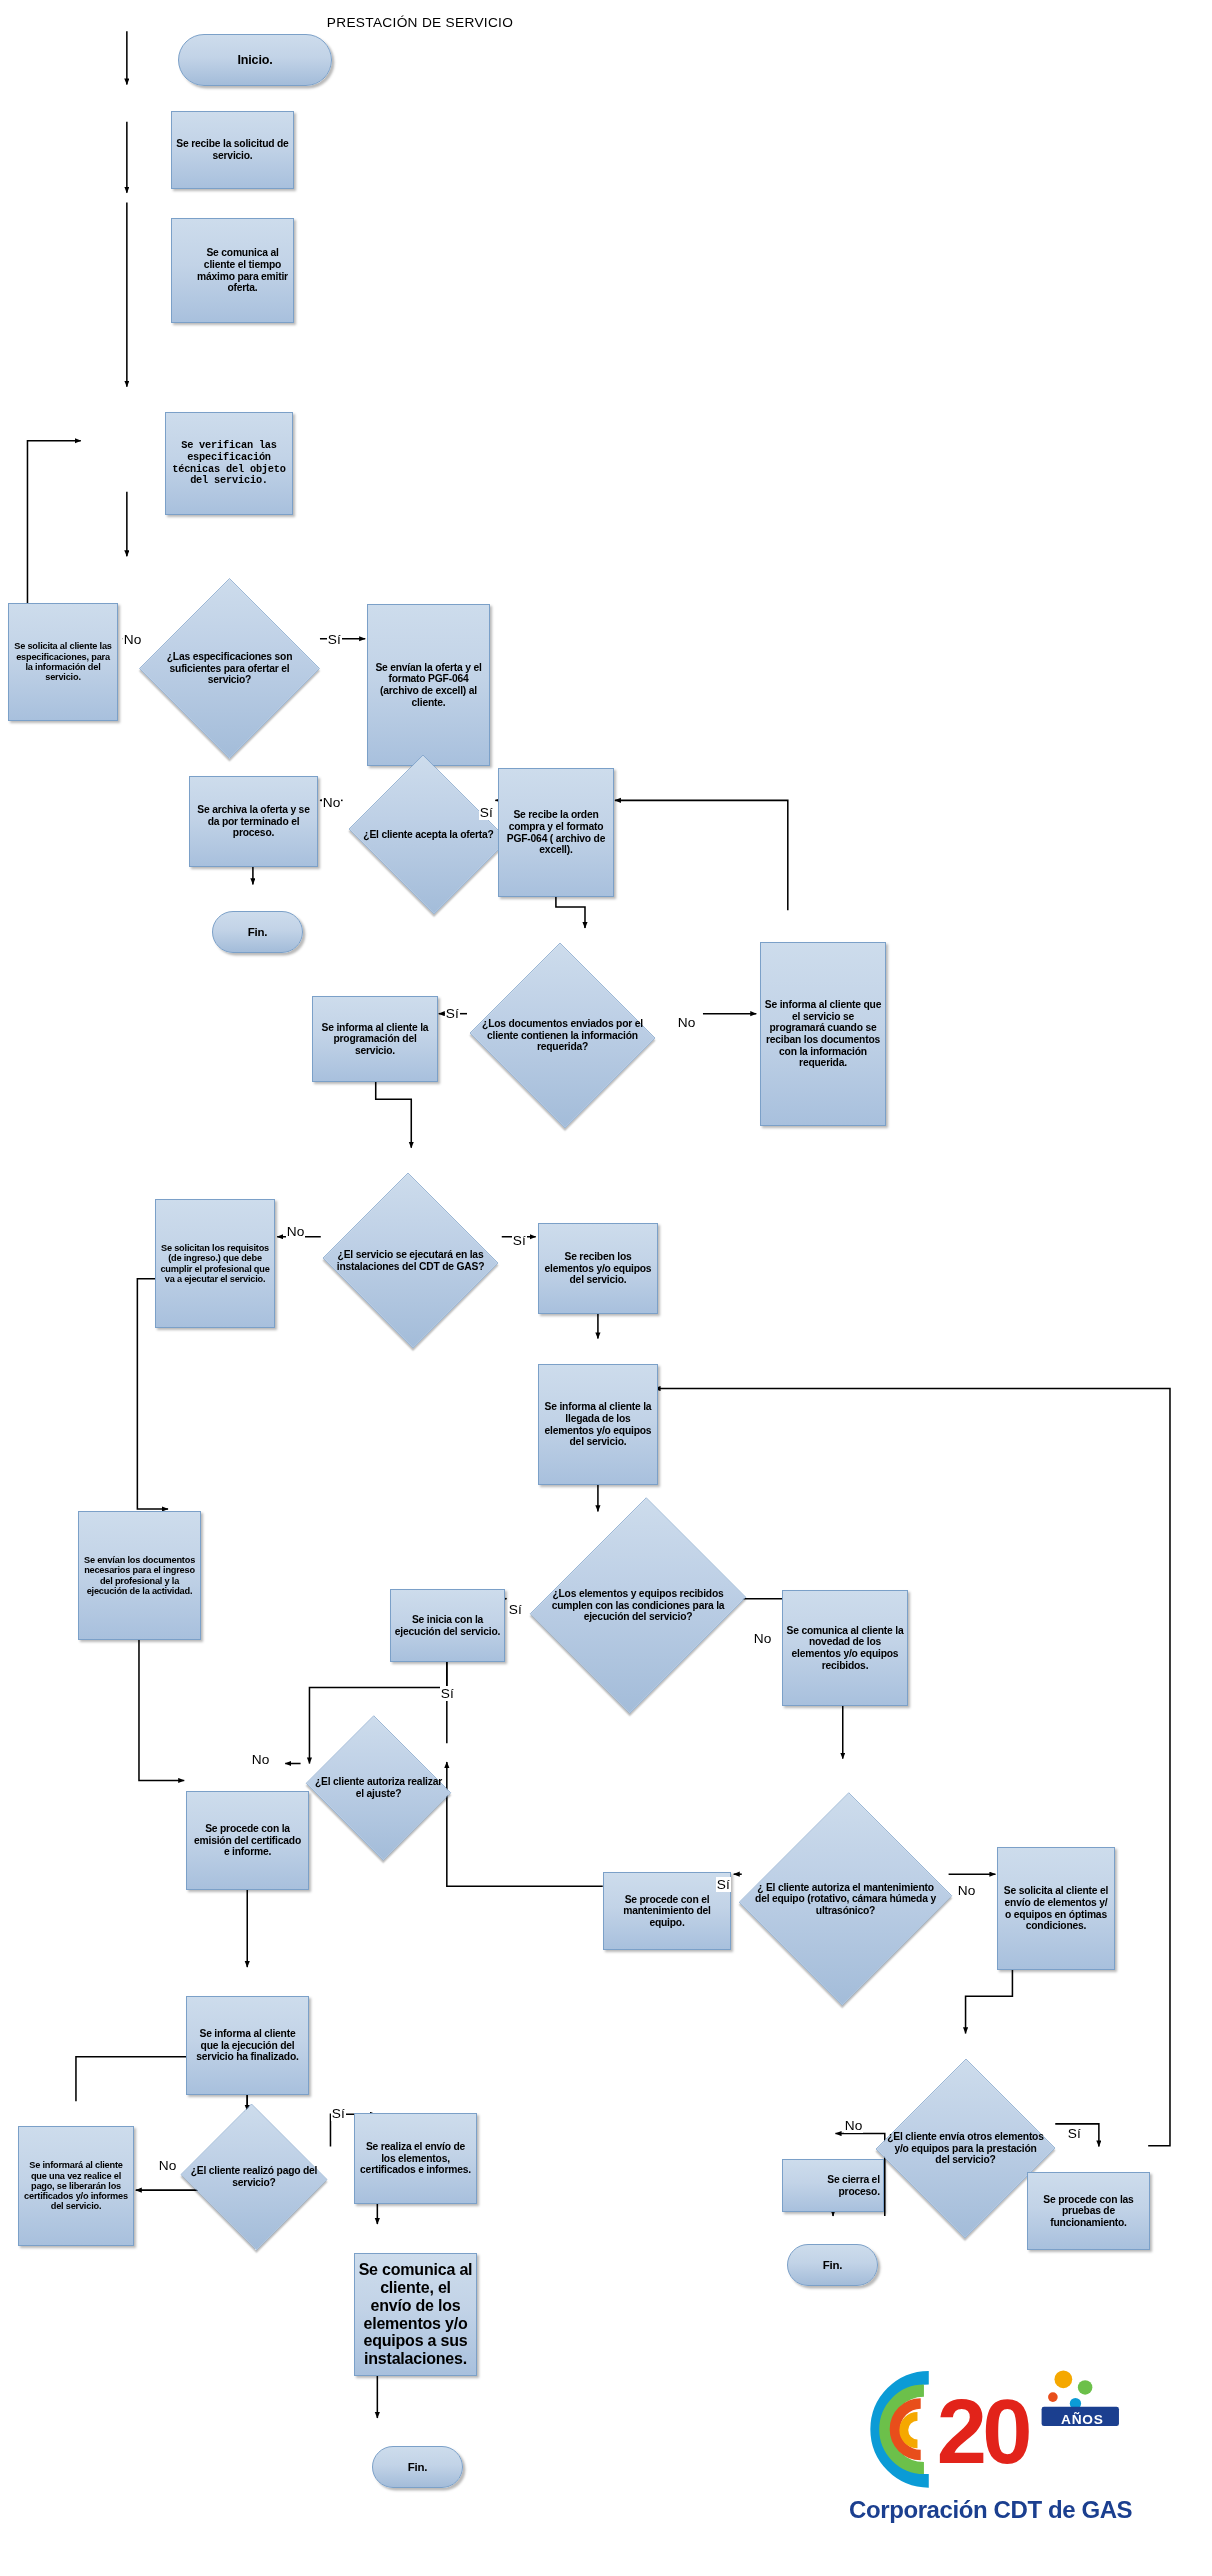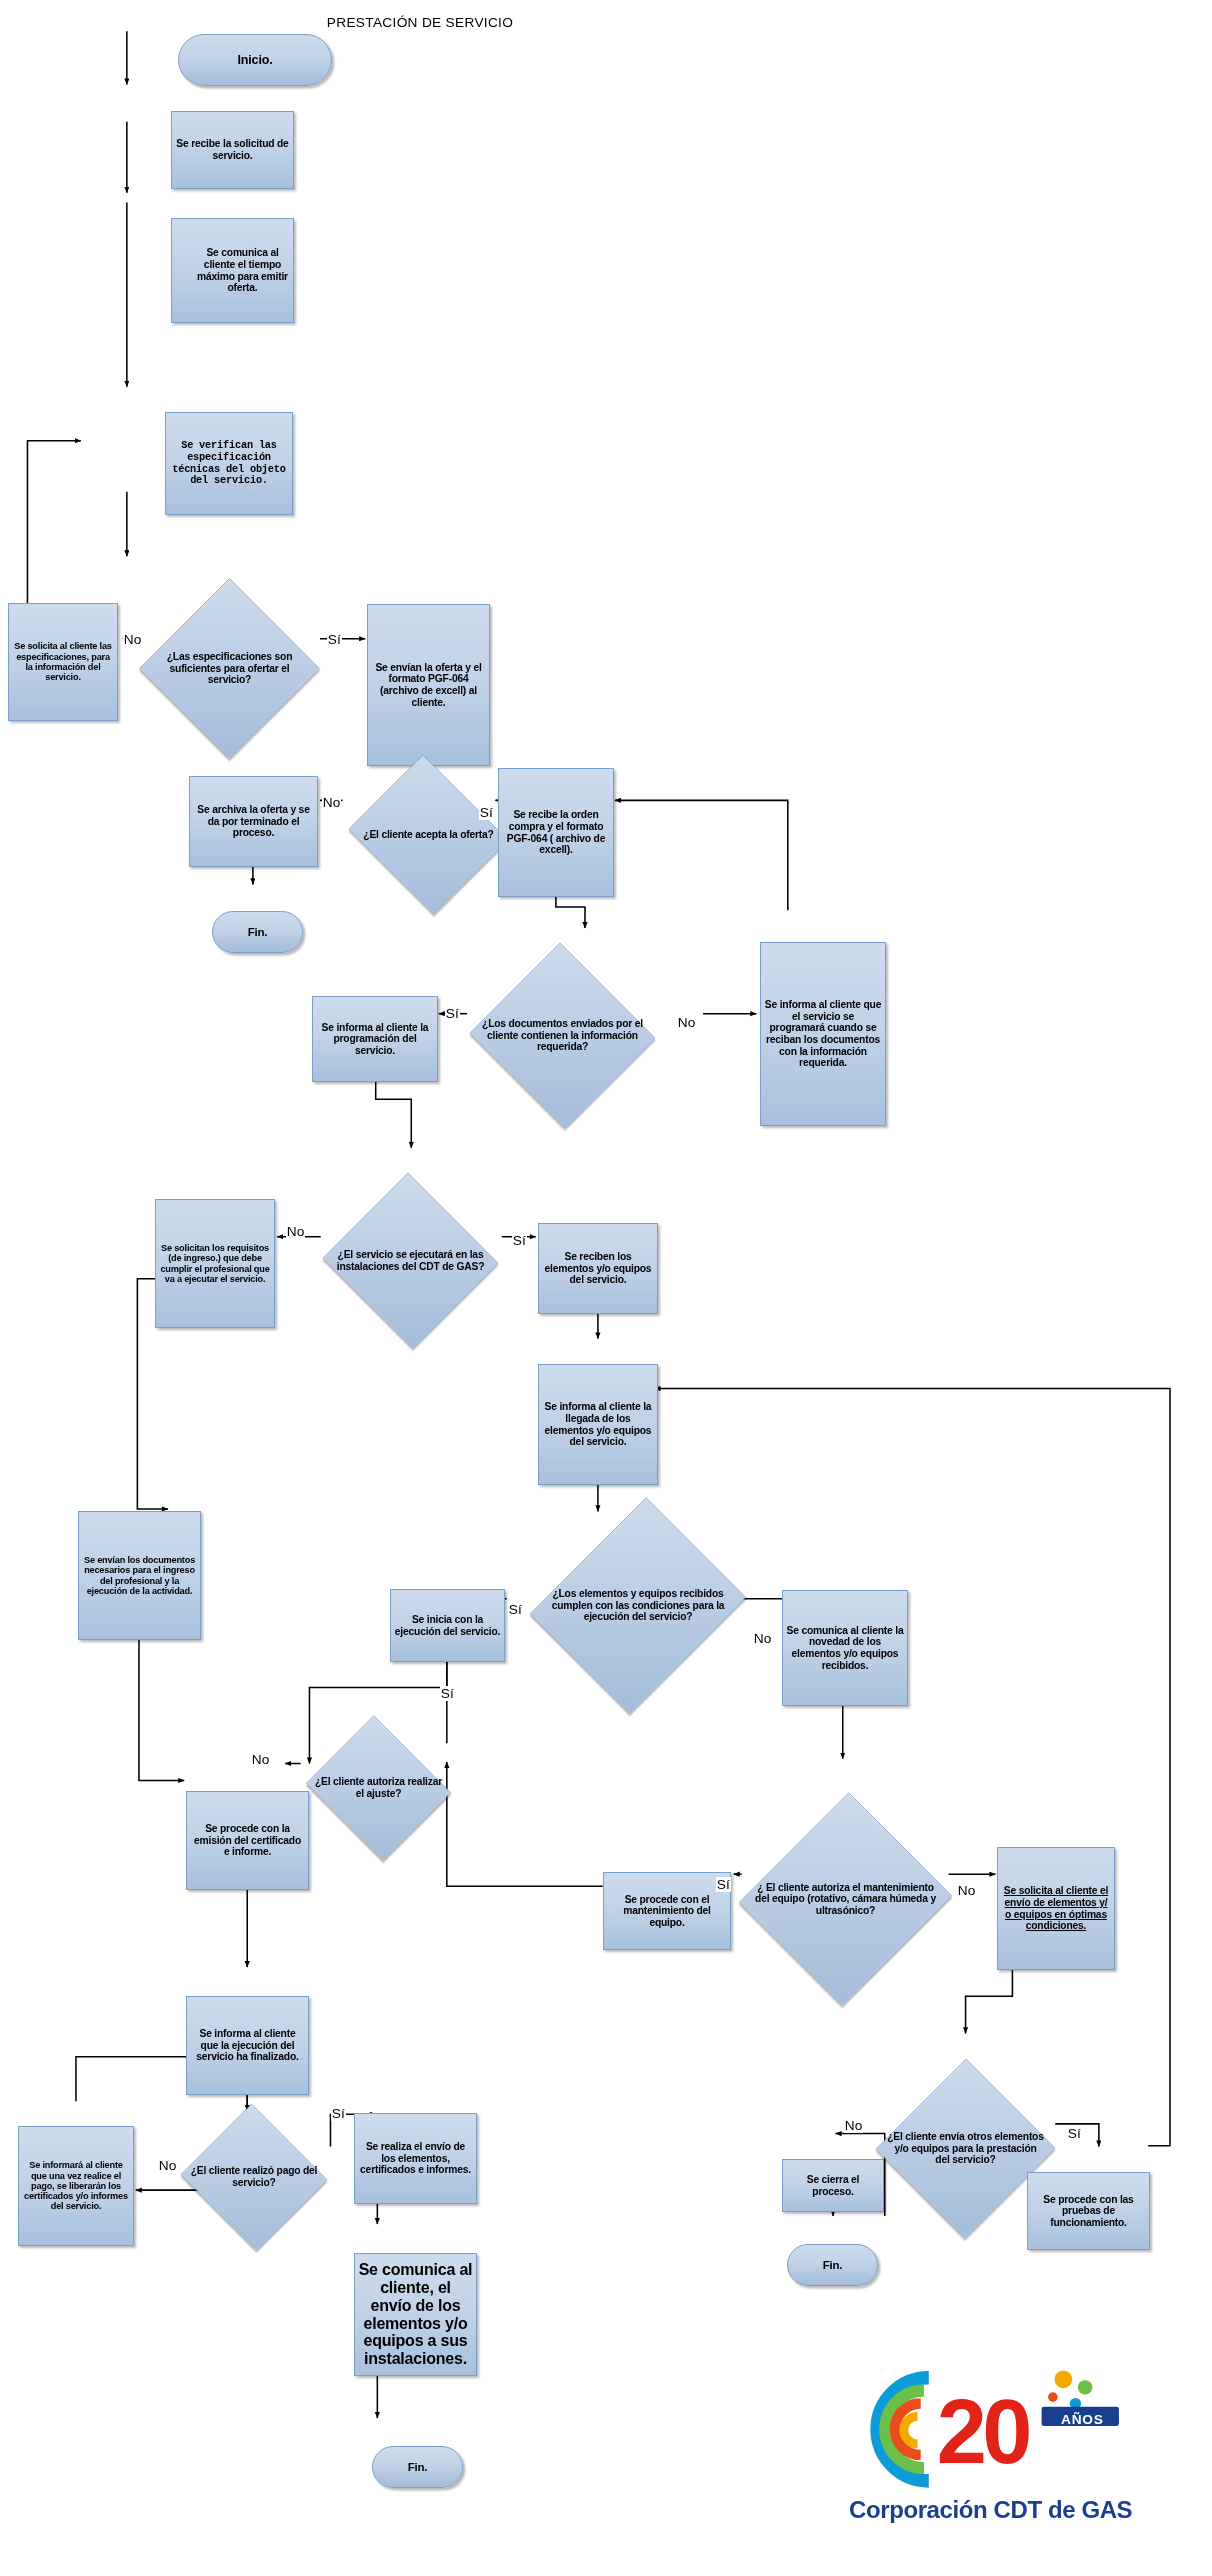--- a/index.html
+++ b/index.html
@@ -266,21 +266,21 @@
       <div class="node proc" id="n24" style="left: 186px; top: 1767px; width: 123px; height: 99px;">
         <div class="txt" style="font-size: 10.3px;">Se procede con la emisión del certificado e informe.</div>
       </div>
       <div class="node dec" id="n25" style="left: 742px; top: 1765px; width: 207px; height: 220px;">
         <div class="dshape"></div>
         <div class="txt" style="font-size: 10.3px;">¿ El cliente autoriza el mantenimiento del equipo (rotativo, cámara húmeda y ultrasónico?</div>
       </div>
       <div class="node proc" id="n26" style="left: 603px; top: 1848px; width: 128px; height: 78px;">
         <div class="txt" style="font-size: 10.3px;">Se procede con el mantenimiento del equipo.</div>
       </div>
-      <div class="node proc" id="n27" style="left: 997px; top: 1823px; width: 118px; height: 123px; text-decoration: underline;">
+      <div class="node proc" id="n27" style="left: 997px; top: 1823px; width: 118px; height: 123px;">
         <div class="txt" style="font-size: 10.3px;">Se solicita al cliente el envío de elementos y/ o equipos en óptimas condiciones.</div>
       </div>
       <div class="node proc" id="n28" style="left: 186px; top: 1972px; width: 123px; height: 99px;">
         <div class="txt" style="font-size: 10.3px;">Se informa al cliente que la ejecución del servicio ha finalizado.</div>
       </div>
       <div class="node dec" id="n29" style="left: 876px; top: 2034px; width: 179px; height: 181px;">
         <div class="dshape"></div>
         <div class="txt" style="font-size: 10.3px;">¿El cliente envía otros elementos y/o equipos para la prestación del servicio?</div>
       </div>
       <div class="node dec" id="n30" style="left: 178px; top: 2082px; width: 152px; height: 142px;">
@@ -292,21 +292,21 @@
       </div>
       <div class="node proc" id="n32" style="left: 354px; top: 2089px; width: 123px; height: 91px;">
         <div class="txt" style="font-size: 10.3px;">Se realiza el envío de los elementos, certificados e informes.</div>
       </div>
       <div class="node proc" id="n33" style="left: 354px; top: 2229px; width: 123px; height: 123px;">
         <div class="txt" style="font-size: 16px;">Se comunica al cliente, el envío de los elementos y/o equipos a sus instalaciones.</div>
       </div>
       <div class="node term" id="n34" style="left: 372px; top: 2422px; width: 91px; height: 42px;">
         <div class="txt" style="font-size: 11.5px;">Fin.</div>
       </div>
-      <div class="node proc" id="n35" style="left: 782px; top: 2135px; width: 102px; height: 53px;">
+      <div class="node proc" id="n35" style="left: 782px; top: 2135px; width: 102px; height: 53px; text-align: right;">
         <div class="txt" style="font-size: 10.3px;">Se cierra el proceso.</div>
       </div>
       <div class="node term" id="n36" style="left: 787px; top: 2220px; width: 91px; height: 42px;">
         <div class="txt" style="font-size: 11.5px;">Fin.</div>
       </div>
       <div class="node proc" id="n37" style="left: 1027px; top: 2148px; width: 123px; height: 78px;">
         <div class="txt" style="font-size: 10.3px;">Se procede con las pruebas de funcionamiento.</div>
       </div>
     </div>
   <div id="labels-root">

